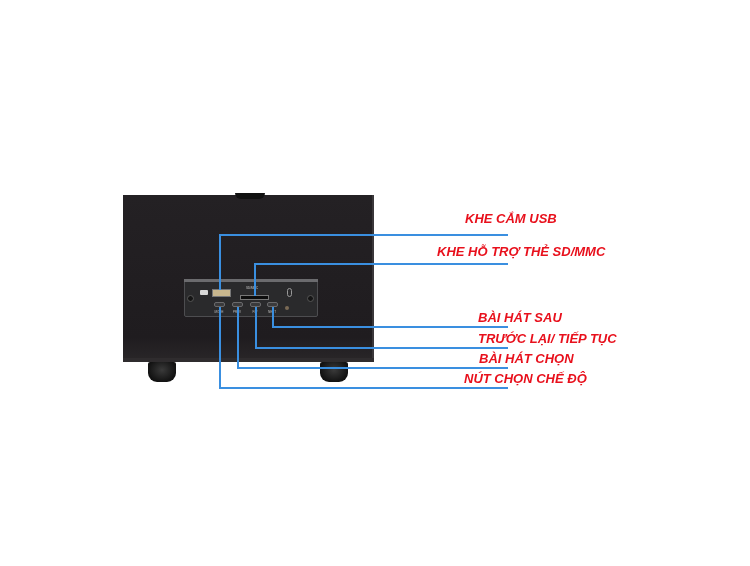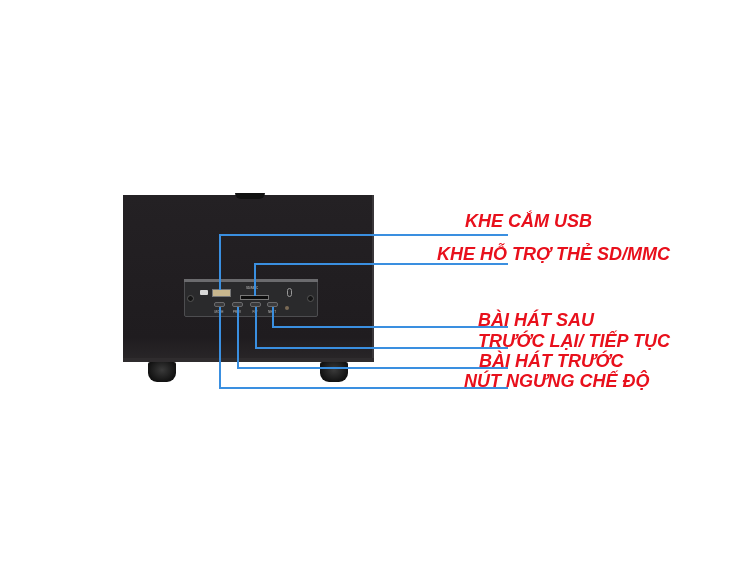--- a/index.html
+++ b/index.html
@@ -14,21 +14,21 @@
     .usb-slot { position: absolute; left: 212px; top: 289px; width: 19px; height: 8px; background: #c8b68d; border: 1px solid #777; box-sizing: border-box; }
     .usb-symbol { position: absolute; left: 200px; top: 290px; width: 8px; height: 5px; background: #d8d8d8; border-radius: 1px; }
     .sd-slot { position: absolute; left: 240px; top: 295px; width: 27px; height: 3px; background: #0d0d0d; border: 1px solid #777; }
     .sd-label { position: absolute; left: 246px; top: 286px; font-size: 3px; color: #ccc; }
     .aux-jack { position: absolute; left: 287px; top: 288px; width: 5px; height: 9px; border: 1px solid #999; border-radius: 3px; box-sizing: border-box; }
     .led { position: absolute; left: 285px; top: 306px; width: 4px; height: 4px; border-radius: 50%; background: #7a6a55; }
     .btn { position: absolute; top: 302px; width: 11px; height: 5px; background: #3a3a3c; border: 1px solid #6a6a6c; border-radius: 2px; box-sizing: border-box; }
     .btn-label { position: absolute; top: 310px; width: 14px; font-size: 3px; color: #bbb; text-align: center; }
     .line-h { position: absolute; height: 2px; background: #3a8fe0; }
     .line-v { position: absolute; width: 2px; background: #3a8fe0; }
-    .callout { position: absolute; color: #e8101c; font-weight: bold; font-style: italic; font-size: 18px; white-space: nowrap; }
+    .callout { position: absolute; color: #e8101c; font-weight: bold; font-style: italic; font-size: 13px; white-space: nowrap; }
   </style>
 </head>
 <body>
 
 <div>
   <div class="speaker"></div>
   <div class="speaker-top-knob"></div>
   <div class="speaker-bottom-edge"></div>
   <div class="foot" style="left:148px;"></div>
   <div class="foot" style="left:320px;"></div>
@@ -68,15 +68,15 @@
   <div class="line-v" style="left:237px; top:307px; height:61px;"></div>
   <div class="line-h" style="left:237px; top:367px; width:271px;"></div>
 
   <div class="line-v" style="left:219px; top:307px; height:81px;"></div>
   <div class="line-h" style="left:219px; top:387px; width:289px;"></div>
 
   <div class="callout" style="left:465px; top:211px;">KHE CẮM USB</div>
   <div class="callout" style="left:437px; top:244px;">KHE HỖ TRỢ THẺ SD/MMC</div>
   <div class="callout" style="left:478px; top:310px;">BÀI HÁT SAU</div>
   <div class="callout" style="left:478px; top:331px;">TRƯỚC LẠI/ TIẾP TỤC</div>
-  <div class="callout" style="left:479px; top:351px;">BÀI HÁT TRƯỚC</div>
-  <div class="callout" style="left:464px; top:371px;">NÚT NGƯNG CHẾ ĐỘ</div>
+  <div class="callout" style="left:479px; top:351px;">BÀI HÁT CHỌN</div>
+  <div class="callout" style="left:464px; top:371px;">NÚT CHỌN CHẾ ĐỘ</div>
 </div>
 
 </body></html>

